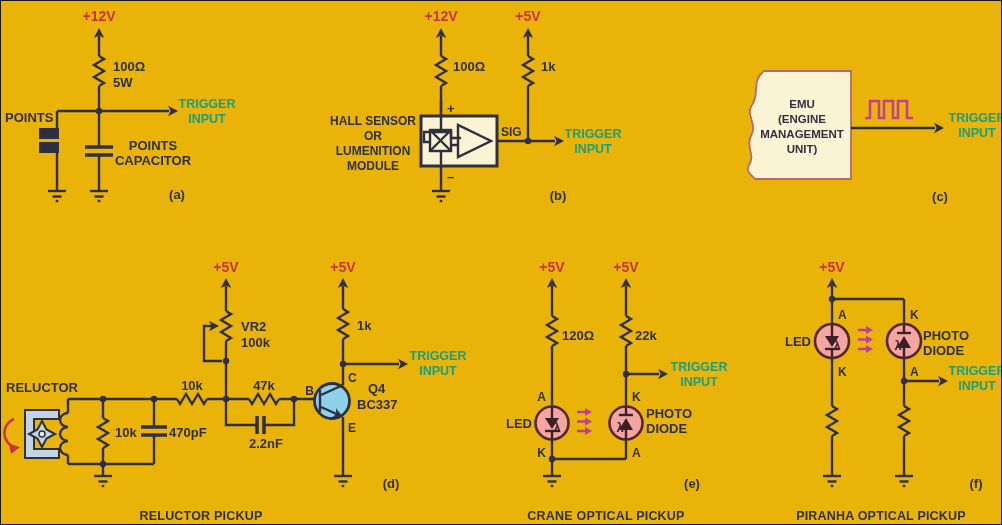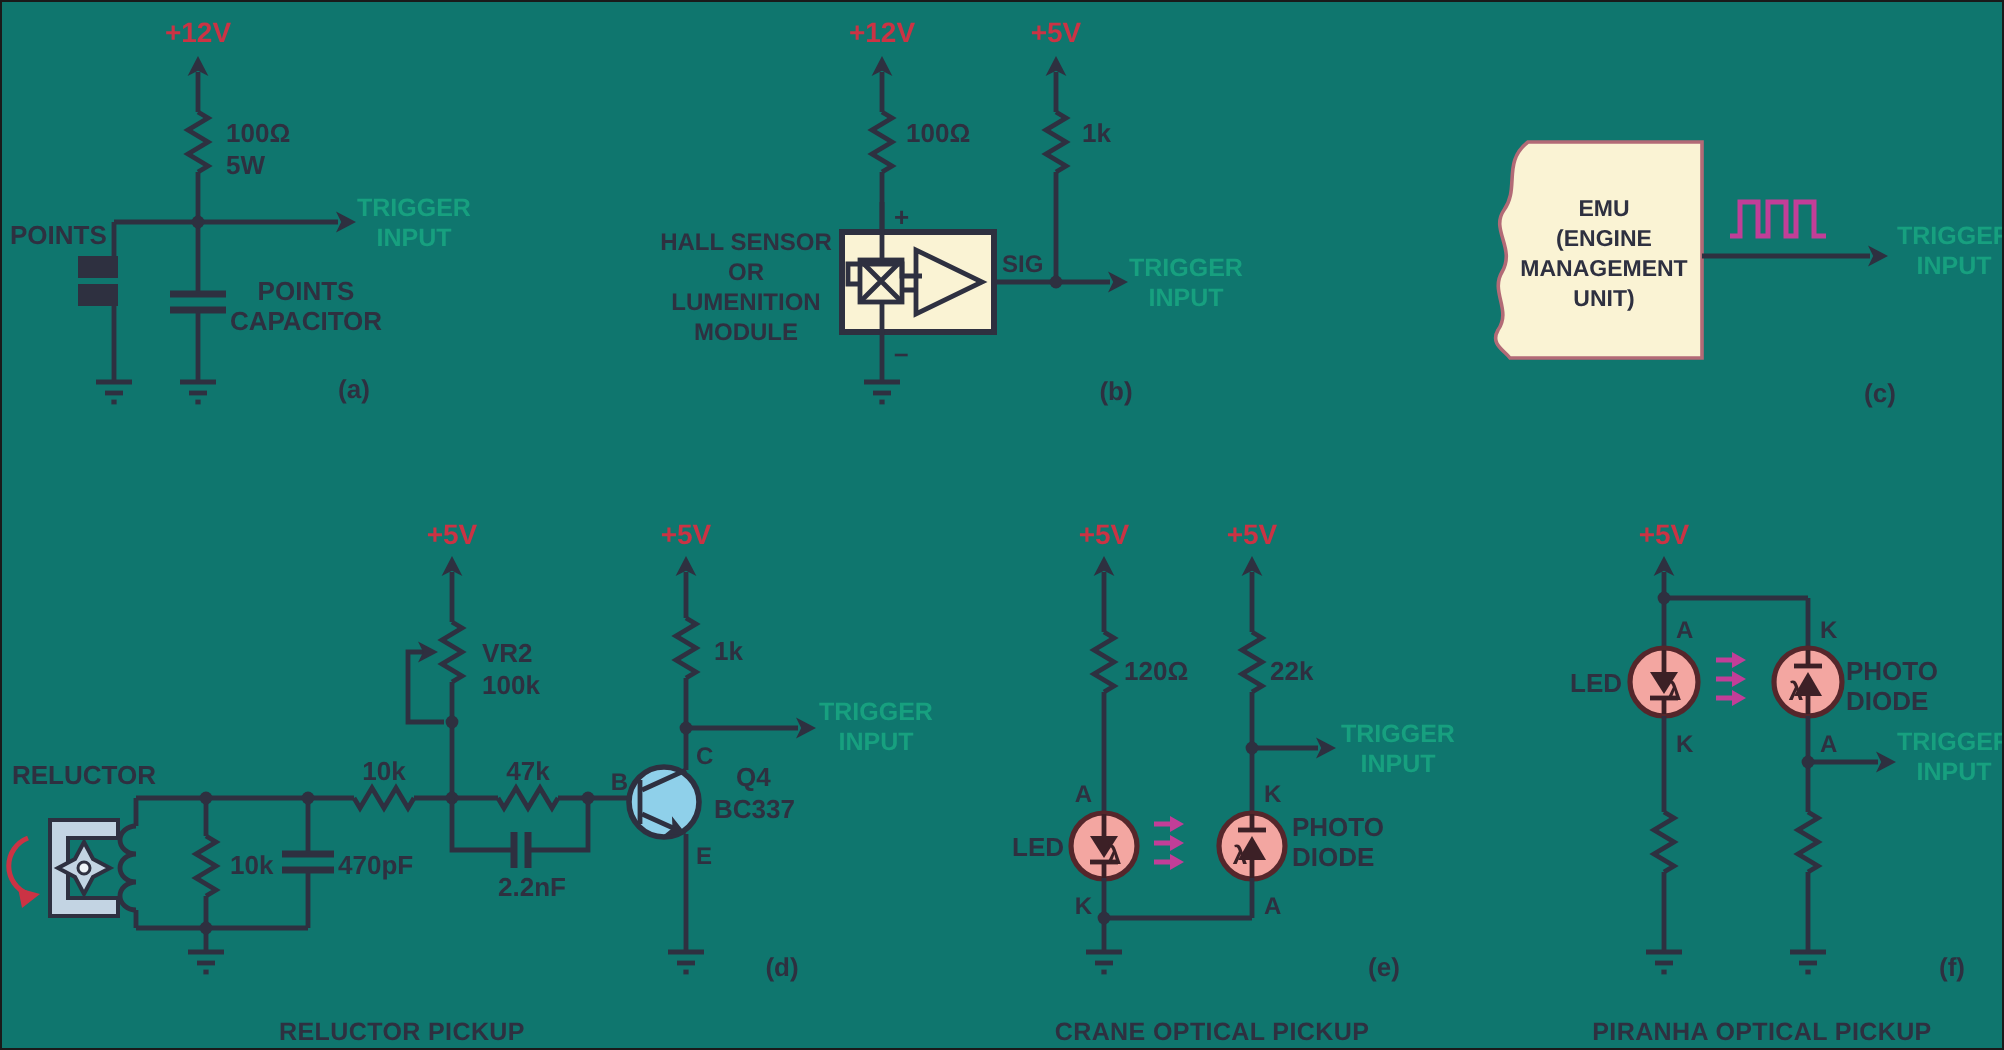--- a/index.html
+++ b/index.html
@@ -1,17 +1,17 @@
 <!DOCTYPE html>
 <html><head>
 <meta charset="utf-8">
 <style>
   html,body{margin:0;padding:0;background:#888;}
   .stage{
-    position:relative;width:1000px;height:523px;background:#0f766e;
+    position:relative;width:1000px;height:523px;background:#eab308;
     border:1px solid #1a1a1a;overflow:hidden;
     font-family:"Liberation Sans",sans-serif;
   }
   svg{position:absolute;left:0;top:0;}
   .w{stroke:#2e3040;stroke-width:2.4;fill:none;stroke-linejoin:miter;stroke-linecap:butt;}
   .w3{stroke:#2e3040;stroke-width:3;fill:none;}
   .w35{stroke:#2e3040;stroke-width:3.5;fill:none;}
   .wf{fill:#2e3040;stroke:none;}
   .t{font-family:"Liberation Sans",sans-serif;font-weight:700;font-size:13px;fill:#2e3040;}
   .sm{font-size:12px;}

